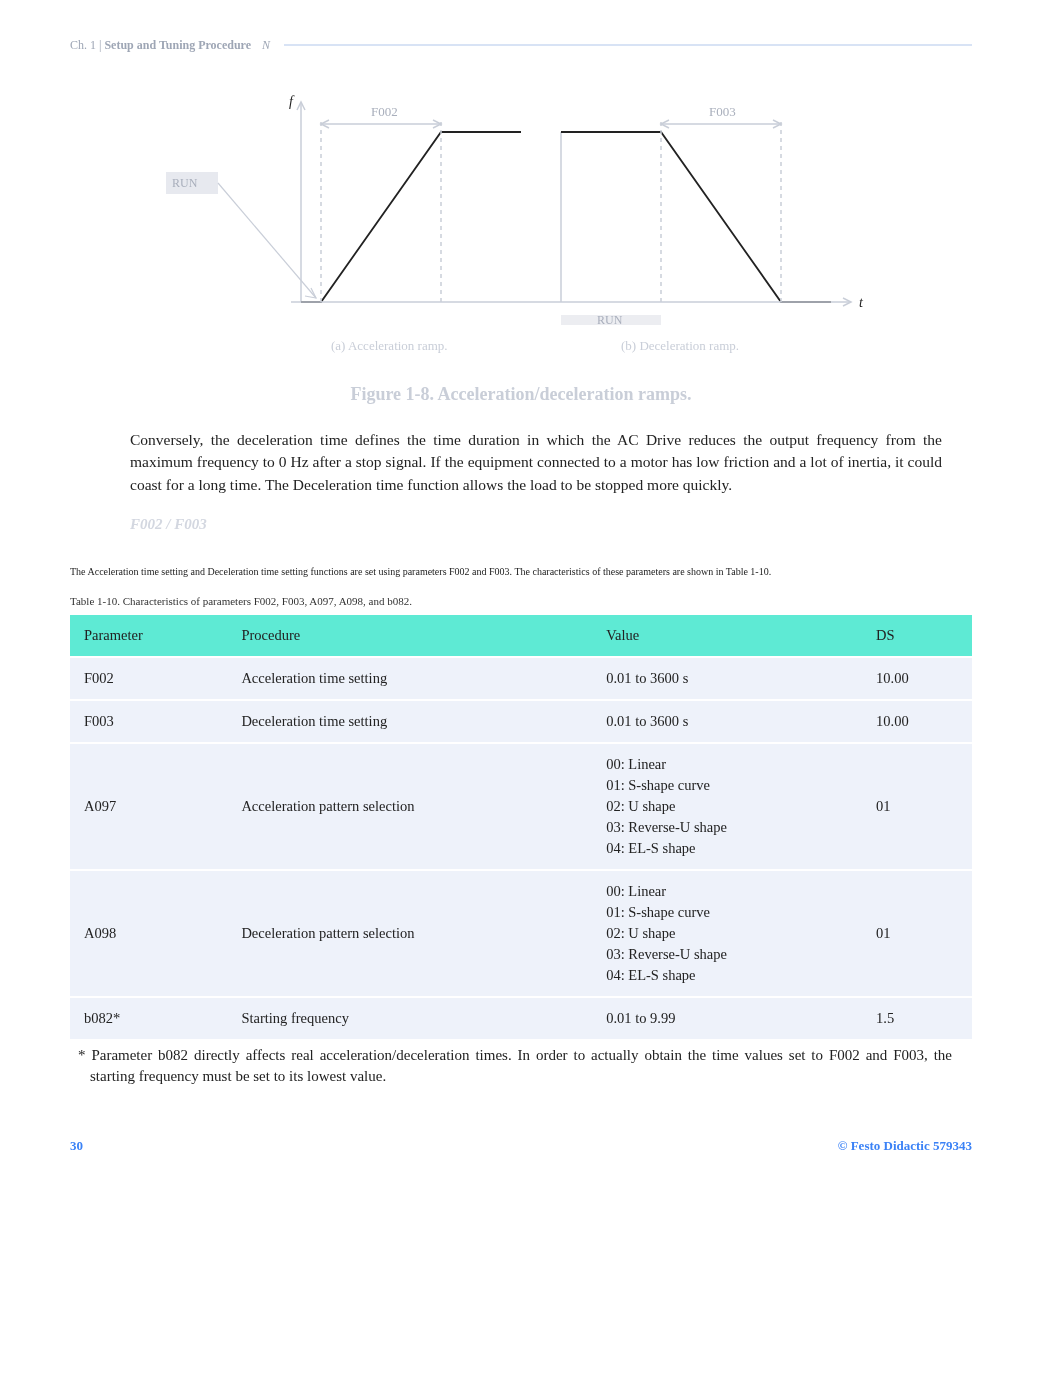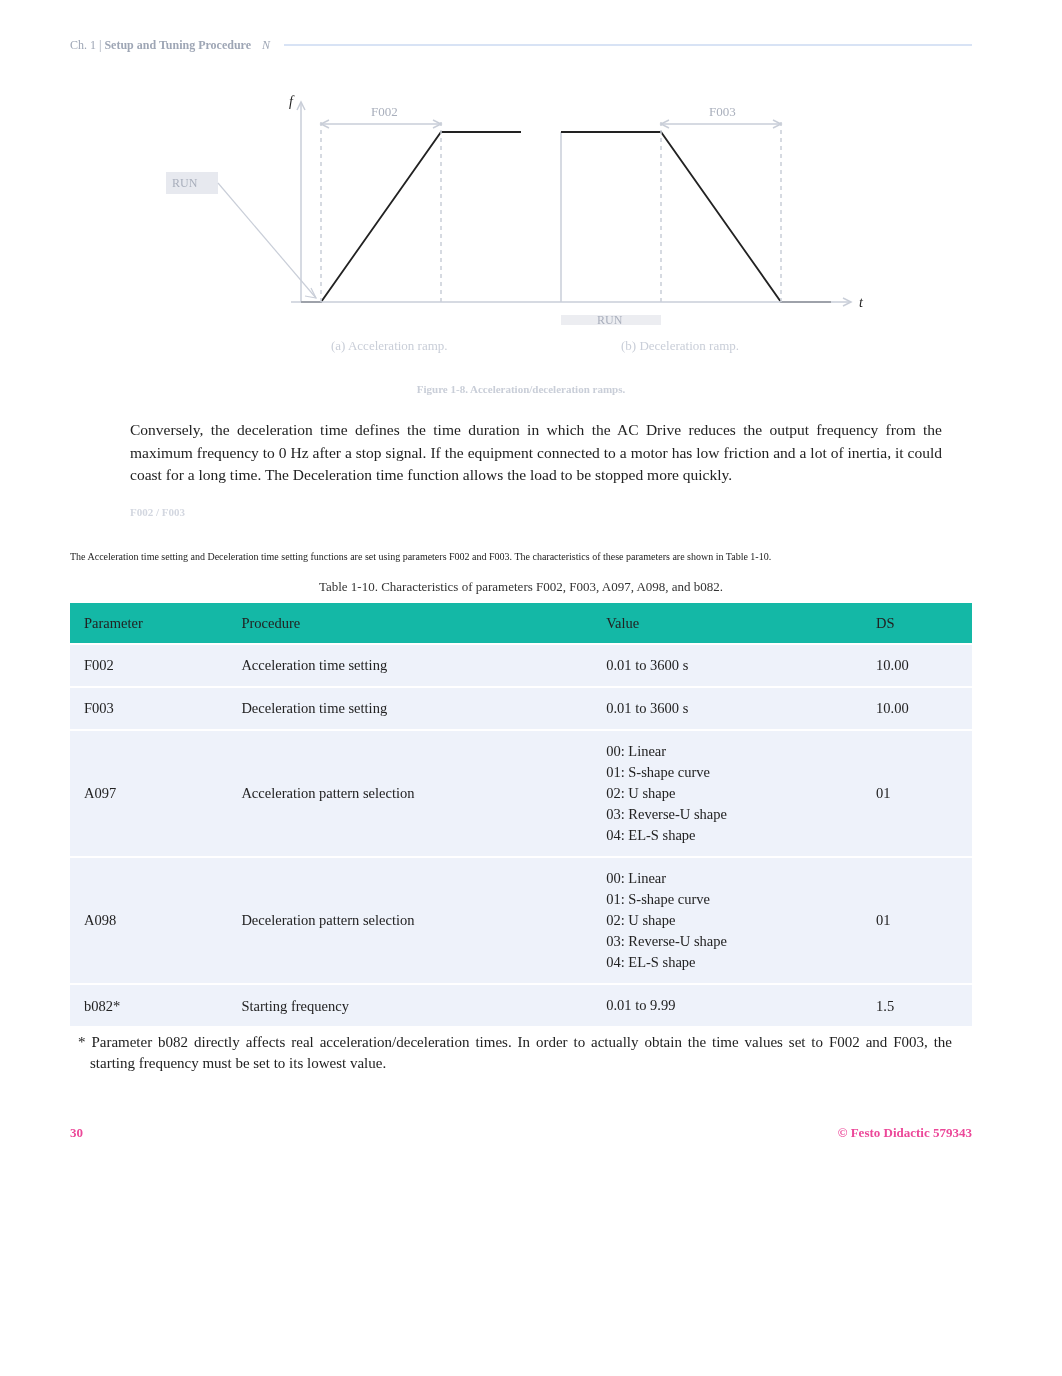--- a/index.html
+++ b/index.html
@@ -35,59 +35,59 @@
   }
   .figure-wrap {
     position: relative;
     width: 720px;
     height: 300px;
     margin: 0 auto 10px auto;
   }
   svg.figure { display:block; }
   .fig-caption {
     text-align: center;
-    font-size: 11px;
+    font-size: 18px;
     color: #c9ced8;
     font-weight: bold;
     margin-bottom: 22px;
   }
   .body-para {
     text-align: justify;
     margin: 0 30px 0 60px;
     font-size: 15.5px;
     line-height: 1.45;
   }
   .body-para-first {
     text-indent: -0px;
   }
   .subhead-faded {
     color: #d3d7e0;
     font-weight: bold;
-    font-size: 11px;
+    font-style: italic;
+    font-size: 15px;
     margin: 18px 0 30px 60px;
   }
   .body-para2 {
     text-align: justify;
     margin: 0 30px 14px 0;
     font-size: 10px;
     line-height: 1.45;
   }
   .table-caption {
-    text-align: center;
-    font-size: 13px;
+    font-size: 11px;
     color: #333;
     margin: 12px 0 6px 0;
   }
   table.param {
     width: 100%;
     border-collapse: collapse;
     font-size: 14.5px;
   }
   table.param th {
-    background: #14b8a6;
+    background: #5eead4;
     text-align: left;
     font-weight: normal;
     padding: 10px 14px;
     font-family: Georgia, serif;
   }
   table.param td {
     background: #eef2fa;
     padding: 10px 14px;
     vertical-align: middle;
     border-top: 2px solid #fff;
@@ -106,21 +106,21 @@
     font-weight: bold;
     font-style: italic;
     font-size: 15px;
     margin: 22px 0 60px 0;
   }
   .footer-row {
     display: flex;
     justify-content: space-between;
     align-items: center;
     margin-top: 50px;
-    color: #ec4899;
+    color: #3b82f6;
     font-size: 13px;
     font-weight: bold;
   }
   .svg-label { font-family: Georgia, serif; }
 </style>
 </head>
 <body>
 
 <div class="page">
 

